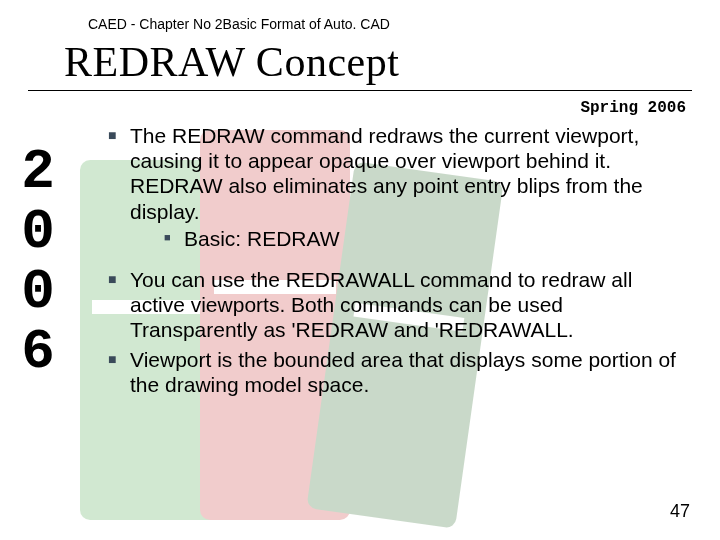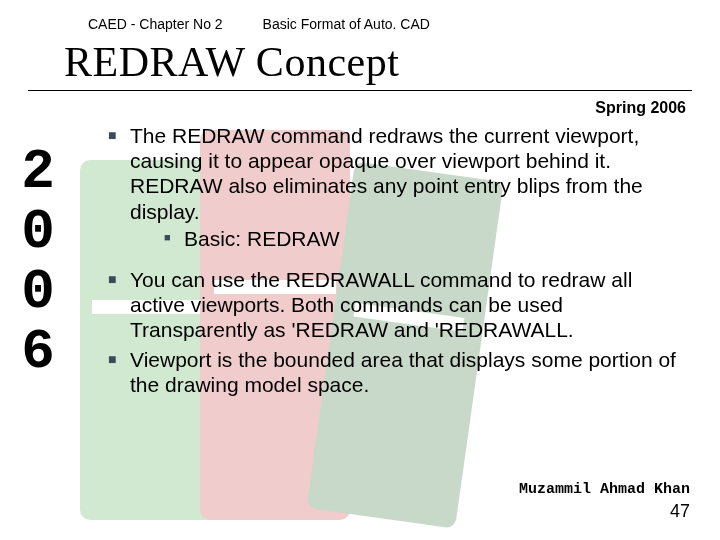--- a/index.html
+++ b/index.html
@@ -17,21 +17,20 @@
   }
   .slide {
     position: relative;
     z-index: 1;
     width: 720px;
     height: 540px;
     padding: 16px 28px 16px 28px;
   }
   .top-row {
     display: flex;
-    gap: 40px;
     font-size: 14px;
     color: #000;
     margin-left: 60px;
     margin-bottom: 6px;
   }
   .title {
     font-family: "Times New Roman", Times, serif;
     font-size: 42px;
     font-weight: 400;
     color: #000;
@@ -39,21 +38,21 @@
     letter-spacing: 0.5px;
   }
   .hr {
     border: none;
     border-top: 1px solid #000;
     margin: 4px 0 8px 0;
     width: 100%;
   }
   .spring {
     text-align: right;
-    font-family: Liberation Sans, sans-serif;
+    font-family: Liberation Mono, monospace;
     font-size: 16px;
     font-weight: bold;
     color: #000;
     margin-bottom: 6px;
     padding-right: 6px;
   }
   .vertical-year {
     position: absolute;
     left: 10px;
     top: 140px;
@@ -159,17 +158,16 @@
     </div>
 
     <div class="bullet-item">
       <div class="bullet-mark">■</div>
       <div class="bullet-text">Viewport is the bounded area that displays some portion of the drawing model space.</div>
     </div>
 
   </div>
 
   <div class="footer">
-    <div>Muzammil Ahmad Khan</div>
     <div class="pagenum">47</div>
   </div>
 
 </div>
 
 </body></html>

